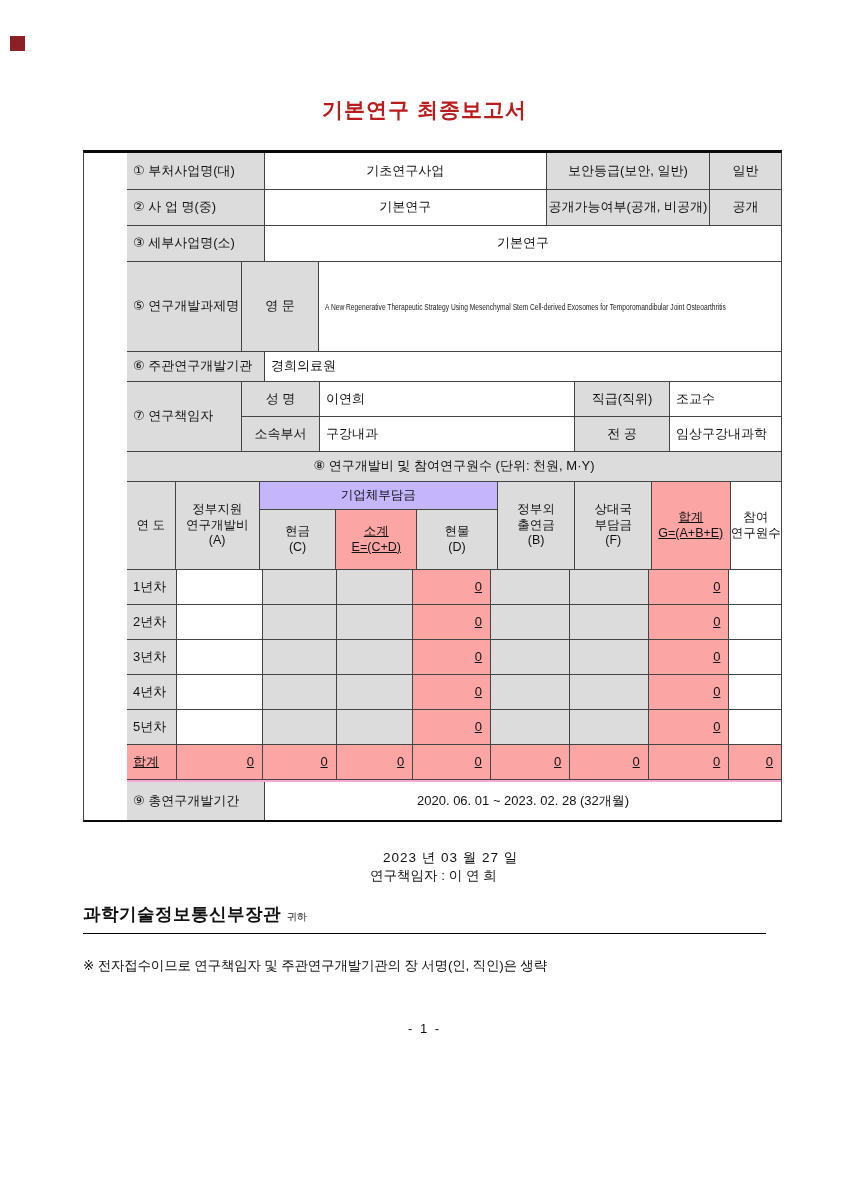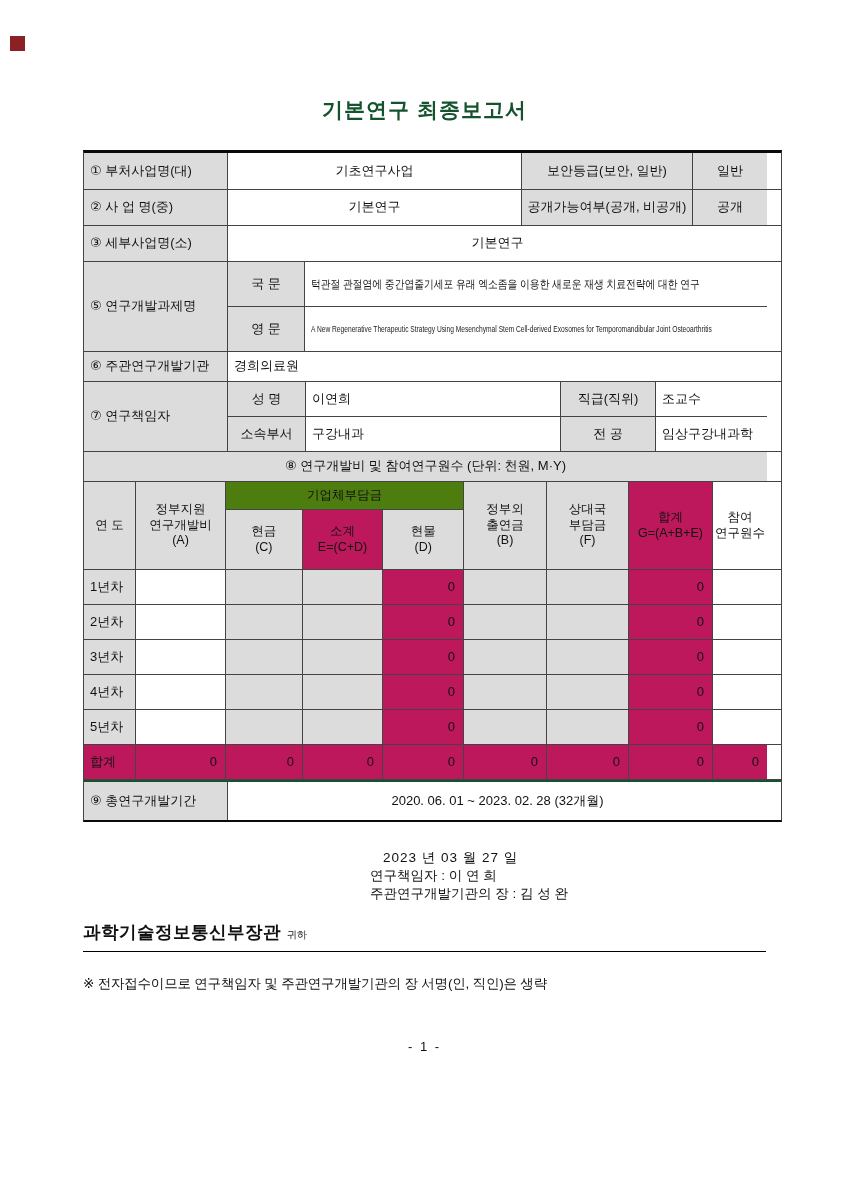--- a/index.html
+++ b/index.html
@@ -4,32 +4,32 @@
 <style>
   * { margin:0; padding:0; box-sizing:border-box; }
   html,body { background:#ffffff; }
   body {
     width:849px; height:1200px;
     font-family:"Liberation Sans","DejaVu Sans",sans-serif;
     color:#111; position:relative; overflow:hidden;
   }
   .corner-mark { position:absolute; left:10px; top:36px; width:15px; height:15px; background:#8b2125; }
   .content { position:absolute; left:83px; top:0; width:683px; }
-  .title { margin-top:96px; text-align:center; font-size:21px; font-weight:bold; letter-spacing:1px; color:#14532d; }
+  .title { margin-top:96px; text-align:center; font-size:21px; font-weight:bold; letter-spacing:1px; color:#b91c1c; }
 
   
-  .form { margin-top:26px; width:699px; border:1px solid #444; border-top:3px solid #0a0a0a; border-bottom:2px solid #0a0a0a; font-size:13px; }
+  .form { margin-top:26px; width:699px; border:1px solid #444; border-top:3px solid #0a0a0a; border-bottom:2px solid #0a0a0a; font-size:13px;padding-left:43px; }
   .row { display:flex; border-bottom:1px solid #444; }
   .row:last-child { border-bottom:none; }
   .cell { display:flex; align-items:center; justify-content:center; border-right:1px solid #444; text-align:center; line-height:1.25; }
   .cell.last { border-right:none; }
   .cell.left { justify-content:flex-start; text-align:left; padding-left:6px; }
   .cell.right { justify-content:flex-end; padding-right:8px; }
   .gray { background:#dcdcdc; }
-  .orange { background:#be185d; }
+  .orange { background:#fca5a5;text-decoration:underline; }
   .pre { white-space:pre-line; }
 
   .h37{height:37px}.h36{height:36px}.h30{height:30px}.h35{height:35px}.h40{height:40px}.h90{height:90px}.h70{height:70px}.h88{height:88px}
 
   .w144{width:144px}.w294{width:294px}.w171{width:171px}.w74{width:74px}
   .w539{width:539px}
   .w217{width:217px}.w95{width:95px}.w263{width:263px}.w108{width:108px}
   .w77{width:77px}.w462{width:462px}
   .w78{width:78px}.w255{width:255px}.w111{width:111px}
   .col { display:flex; flex-direction:column; }
@@ -37,24 +37,24 @@
   .subrow:last-child { border-bottom:none; }
   .subrow .cell { height:auto; }
 
   .kor-text { font-size:11.5px; white-space:nowrap; display:inline-block; transform:scaleX(0.85); transform-origin:0 50%; }
   .eng-text { font-size:9.5px; white-space:nowrap; display:inline-block; transform:scaleX(0.70); transform-origin:0 50%; color:#222; }
 
   
   .bw1{width:52px}.bw2{width:90px}.bw3{width:77px}.bw4{width:80px}.bw5{width:81px}.bw6{width:83px}.bw7{width:82px}.bw8{width:84px}.bw9{width:54px}
   .bhead { font-size:12.5px; }
   .group { display:flex; flex-direction:column; width:238px; border-right:1px solid #444; }
-  .group-top { height:28px; display:flex; align-items:center; justify-content:center; background:#4d7c0f; border-bottom:1px solid #444; }
+  .group-top { height:28px; display:flex; align-items:center; justify-content:center; background:#c4b5fd; border-bottom:1px solid #444; }
   .group-bottom { display:flex; flex:1; }
   .group-bottom .cell:last-child { border-right:none; }
-  .period-row { border-top:2px solid #14532d; }
+  .period-row { border-top:2px solid #f9a8d4; }
 
   
   .declaration { margin-top:10px; font-size:13.5px; line-height:1.62; text-align:justify; letter-spacing:-0.2px; }
   .date-line { margin-top:27px; margin-left:300px; font-size:13.5px; letter-spacing:1px; }
   .sig-line { margin-left:287px; font-size:13.5px; }
   .recipient-line { margin-top:17px; border-bottom:1.5px solid #000; padding-bottom:7px; }
   .recipient-line .big { font-size:17.5px; font-weight:bold; letter-spacing:0.5px; }
   .recipient-line .small { font-size:10px; margin-left:6px; }
   .footnote { margin-top:23px; font-size:13.5px; letter-spacing:-0.2px; }
   .page-number { margin-top:46px; text-align:center; font-size:13px; letter-spacing:2px; }
@@ -86,26 +86,20 @@
 
     <div class="row h36">
       <div class="cell left gray w144">③ 세부사업명(소)</div>
       <div class="cell w539 last">기본연구</div>
     </div>
 
 
     <div class="row h90">
       <div class="cell left gray w144">⑤ 연구개발과제명</div>
       <div class="col" style="width:539px">
-        <div class="subrow">
-          <div class="cell gray w77">국 문</div>
-          <div class="cell left w462 last">
-              <span class="kor-text">턱관절 관절염에 중간엽줄기세포 유래 엑소좀을 이용한 새로운 재생 치료전략에 대한 연구</span>
-            </div>
-        </div>
         <div class="subrow">
           <div class="cell gray w77">영 문</div>
           <div class="cell left w462 last">
               <span class="eng-text">A New Regenerative Therapeutic Strategy Using Mesenchymal Stem Cell-derived Exosomes for Temporomandibular Joint Osteoarthritis</span>
             </div>
         </div>
       </div>
     </div>
 
     <div class="row h30">
@@ -235,21 +229,20 @@
       <div class="cell left gray w144">⑨ 총연구개발기간</div>
       <div class="cell w539 last">2020. 06. 01 ~ 2023. 02. 28 (32개월)</div>
     </div>
 
   </div>
 
 
   <div class="date-line">2023 년  03 월   27 일</div>
 
   <div class="sig-line">연구책임자 :   이 연 희</div>
-  <div class="sig-line">주관연구개발기관의 장 :  김 성 완</div>
 
   <div class="recipient-line">
     <span class="big">과학기술정보통신부장관</span><span class="small">귀하</span>
   </div>
 
   <div class="footnote">※ 전자접수이므로 연구책임자 및 주관연구개발기관의 장 서명(인, 직인)은 생략</div>
 
   <div class="page-number">- 1 -</div>
 
 </div>

